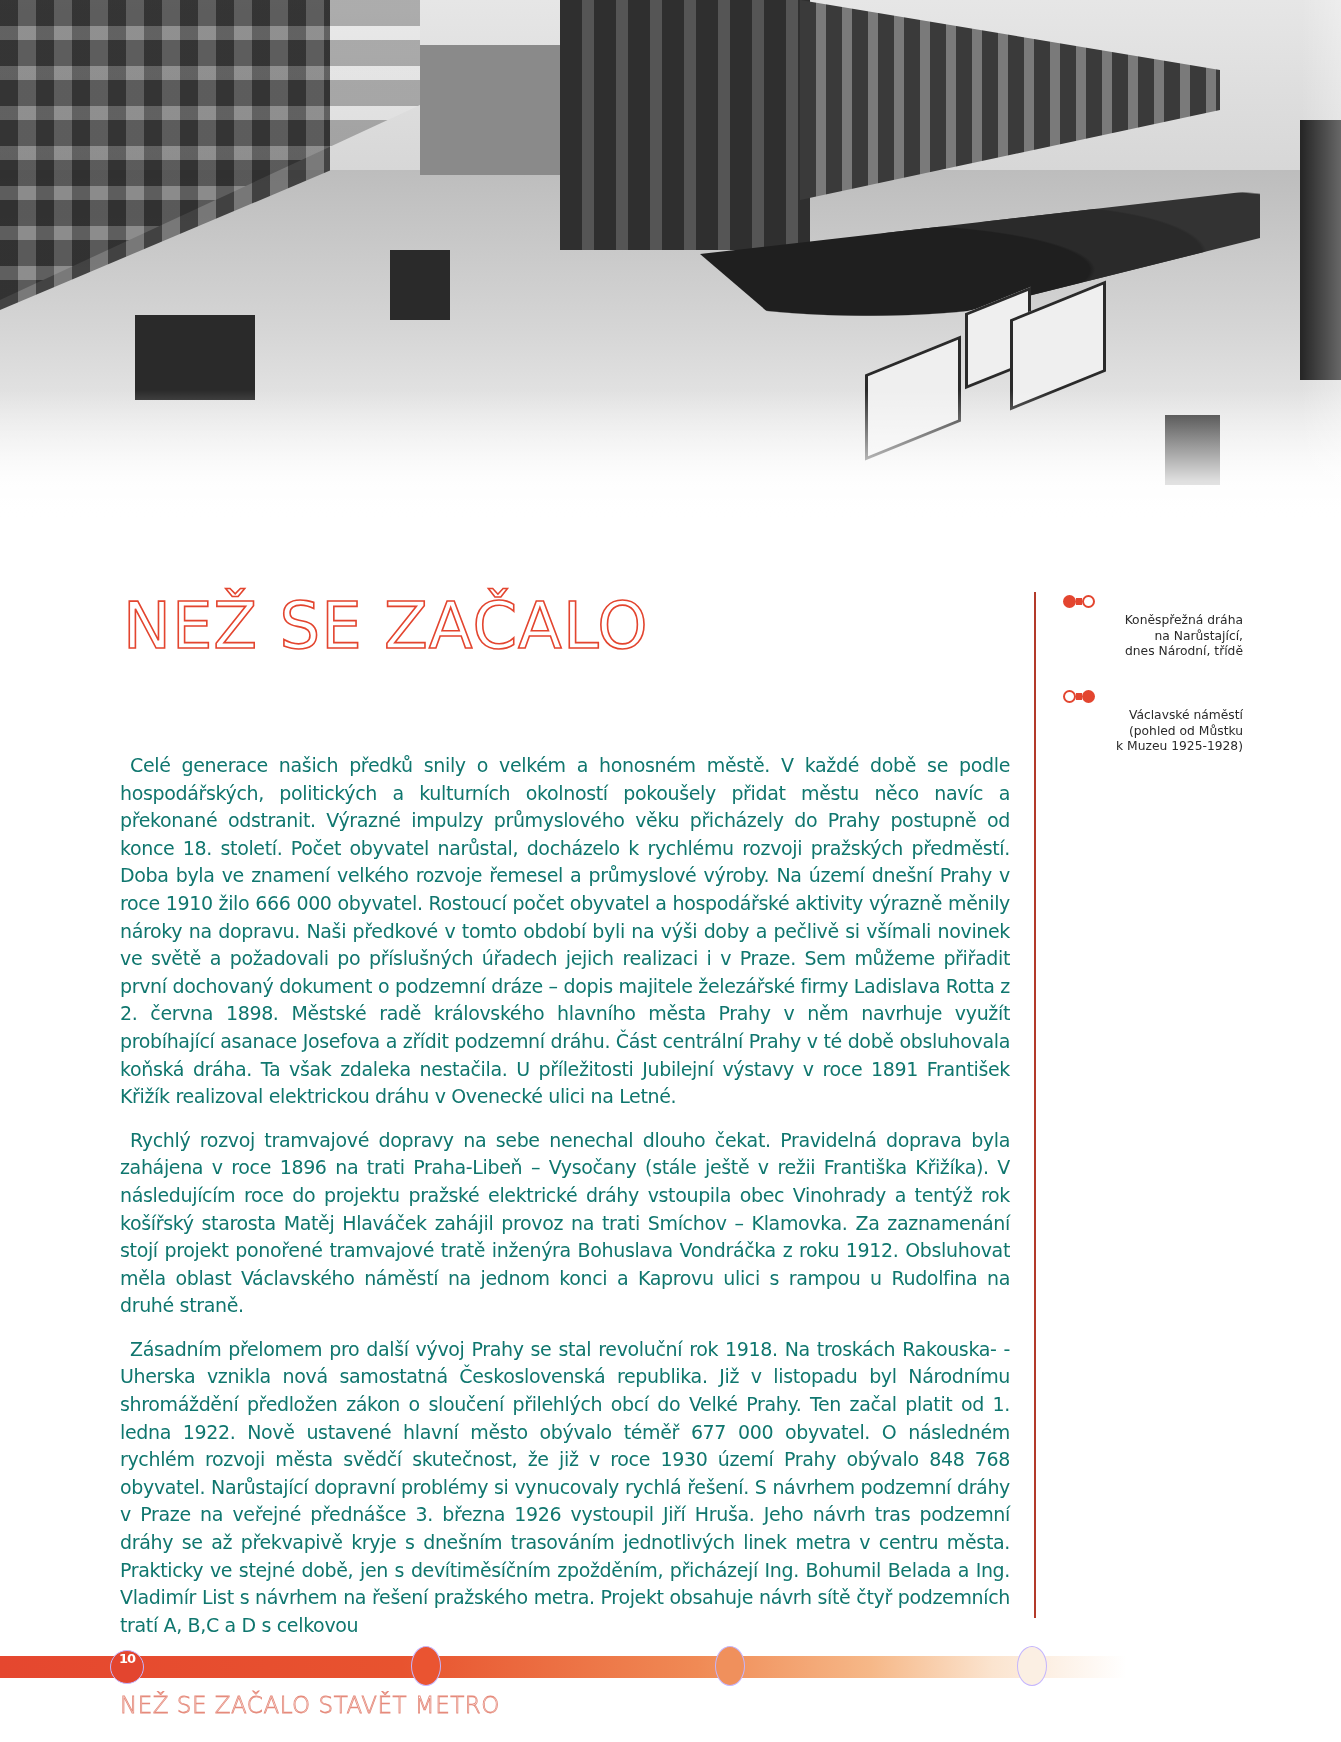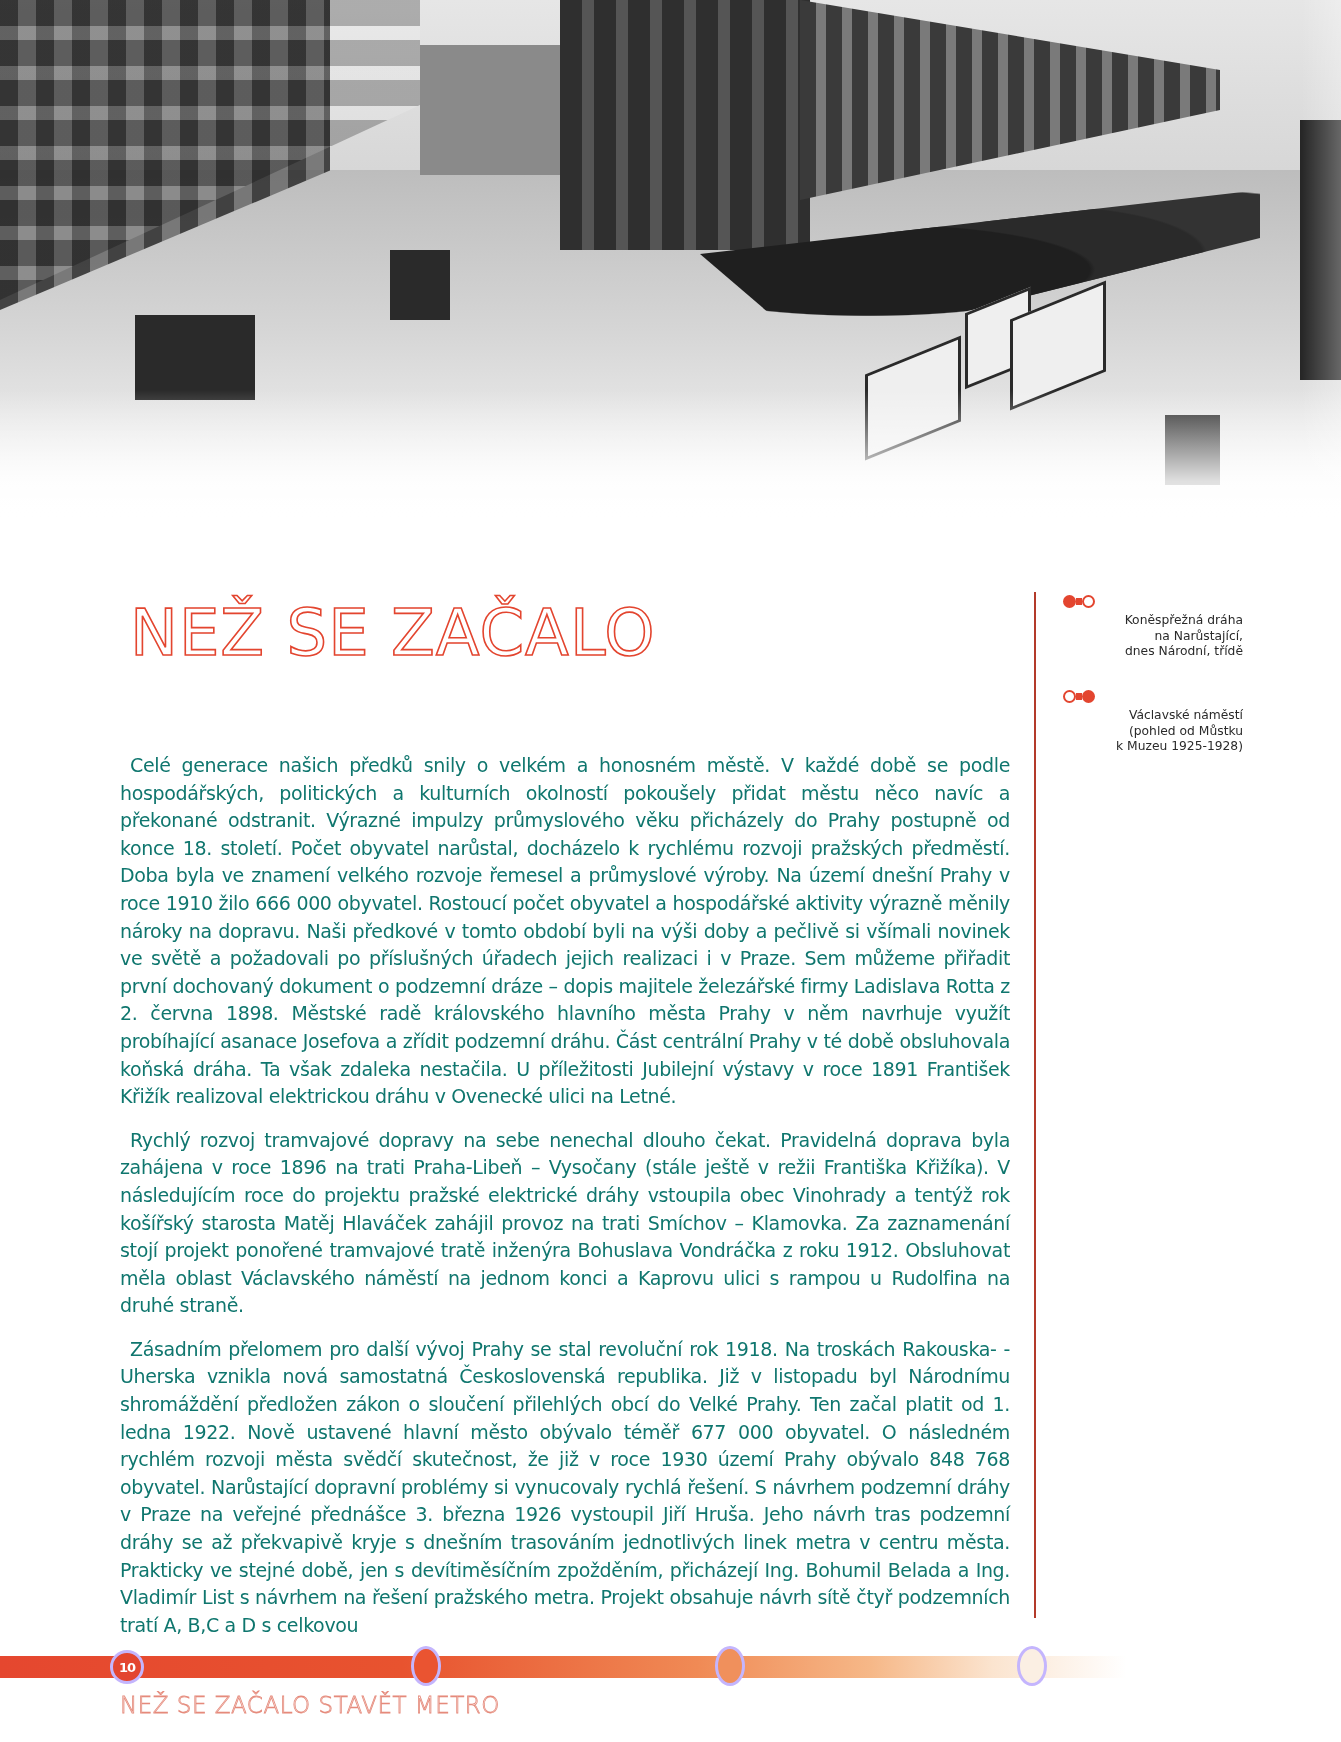--- a/index.html
+++ b/index.html
@@ -46,21 +46,21 @@
     .hero .cart.c1 { left: 135px; top: 315px; width: 120px; height: 85px; }
     .hero .cart.c2 { left: 390px; top: 250px; width: 60px; height: 70px; }
     .hero .cart.c3 { left: 1165px; top: 415px; width: 55px; height: 70px; }
     .hero .fade { position: absolute; left: 0; bottom: 0; width: 100%; height: 130px;
       background: linear-gradient(180deg, rgba(255,255,255,0) 0%, rgba(255,255,255,.85) 70%, #fff 100%); }
     .hero .fade-r { position: absolute; right: 0; top: 0; width: 40px; height: 100%;
       background: linear-gradient(90deg, rgba(255,255,255,0), rgba(255,255,255,.3)); }
 
     
     .title {
-      position: absolute; left: 122px; top: 590px; margin: 8px;
+      position: absolute; left: 122px; top: 590px; margin: 1px;
       font-family: "DejaVu Sans", sans-serif; font-weight: 200;
       font-size: 64px; line-height: 70px; letter-spacing: 1px;
       color: #e3452f; text-transform: uppercase; text-align: center;
     }
     .title span { display: block; font-weight: normal; -webkit-text-stroke: 0; }
     .title .thin { color: transparent; -webkit-text-stroke: 1.6px #e3452f; }
 
     
     .body-text {
       position: absolute; left: 120px; top: 752px; width: 890px;
@@ -86,22 +86,22 @@
     .caption .text { font-family: "DejaVu Sans", sans-serif; font-size: 12.3px; line-height: 15.5px; color: #2a2a2a; }
     .caption .text span { display: block; }
 
     
     .footer-bar {
       position: absolute; left: 0; top: 1656px; width: 1341px; height: 22px;
       background: linear-gradient(90deg, #e5472f 0%, #e8532f 30%, #f08a55 52%, #f6b888 65%, #fbe4cf 74%, rgba(255,255,255,0) 84%);
     }
     .stop {
       position: absolute; top: 1646px; width: 30px; height: 40px; border-radius: 50%;
-      border: 3px solid #c4b5fd; box-sizing: border-box;
-      display: flex; align-items: center; justify-content: center;
+      border: 1px solid #c4b5fd; box-sizing: border-box;
+      display: flex; justify-content: center;
     }
     .stop.s1 { left: 110px; width: 34px; height: 34px; top: 1650px; background: #e3452f; }
     .stop.s2 { left: 411px; top: 1646px; background: #ea5431; }
     .stop.s3 { left: 715px; top: 1646px; background: #f0905c; }
     .stop.s4 { left: 1017px; top: 1646px; background: #fbefe3; }
     .page-num { font-family: "DejaVu Sans", sans-serif; font-weight: bold; font-size: 13px; color: #fff; letter-spacing: -1px; }
     .running-title {
       position: absolute; left: 120px; top: 1692px;
       font-family: "DejaVu Sans", sans-serif; font-weight: 200; font-size: 23px; letter-spacing: 0.5px;
       color: transparent; -webkit-text-stroke: 0.8px #e58a7b; text-transform: uppercase;

